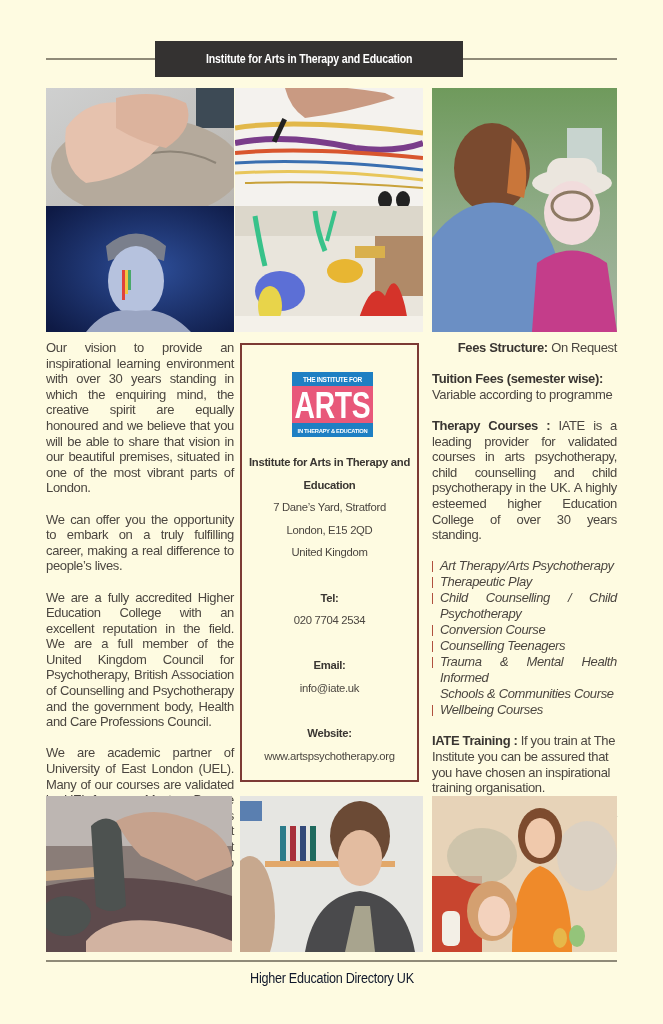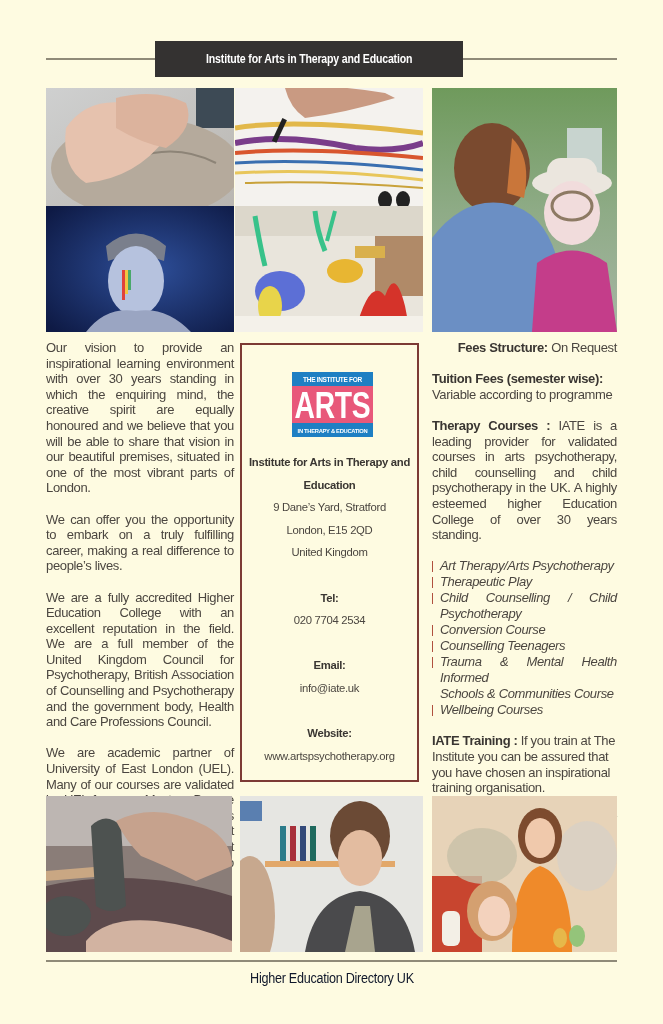--- a/index.html
+++ b/index.html
@@ -156,21 +156,21 @@
       <rect x="0" y="14" width="81" height="37" fill="#e8587a"></rect>
       <rect x="0" y="51" width="81" height="14" fill="#1e7fc3"></rect>
       <text x="40.5" y="10" text-anchor="middle" font-family="Liberation Sans, sans-serif" font-size="6.5" font-weight="bold" fill="#fff">THE INSTITUTE FOR</text>
       <text x="40.5" y="46" text-anchor="middle" font-family="Liberation Sans, sans-serif" font-size="36" font-weight="bold" fill="#fff" textLength="76" lengthAdjust="spacingAndGlyphs">ARTS</text>
       <text x="40.5" y="61" text-anchor="middle" font-family="Liberation Sans, sans-serif" font-size="5.8" font-weight="bold" fill="#fff">IN THERAPY &amp; EDUCATION</text>
     </svg>
   </div>
   <div class="abs" style="left:0; right:0; top:106px;">
     <div class="line"><b>Institute for Arts in Therapy and</b></div>
     <div class="line"><b>Education</b></div>
-    <div class="line">9 Dane’s Yard, Stratford</div>
+    <div class="line">7 Dane’s Yard, Stratford</div>
     <div class="line">London, E15 2QD</div>
     <div class="line">United Kingdom</div>
     <div style="height:22.6px"></div>
     <div class="line"><b>Tel:</b></div>
     <div class="line">020 7704 2534</div>
     <div style="height:22.6px"></div>
     <div class="line"><b>Email:</b></div>
     <div class="line">info@iate.uk</div>
     <div style="height:22.6px"></div>
     <div class="line"><b>Website:</b></div>

